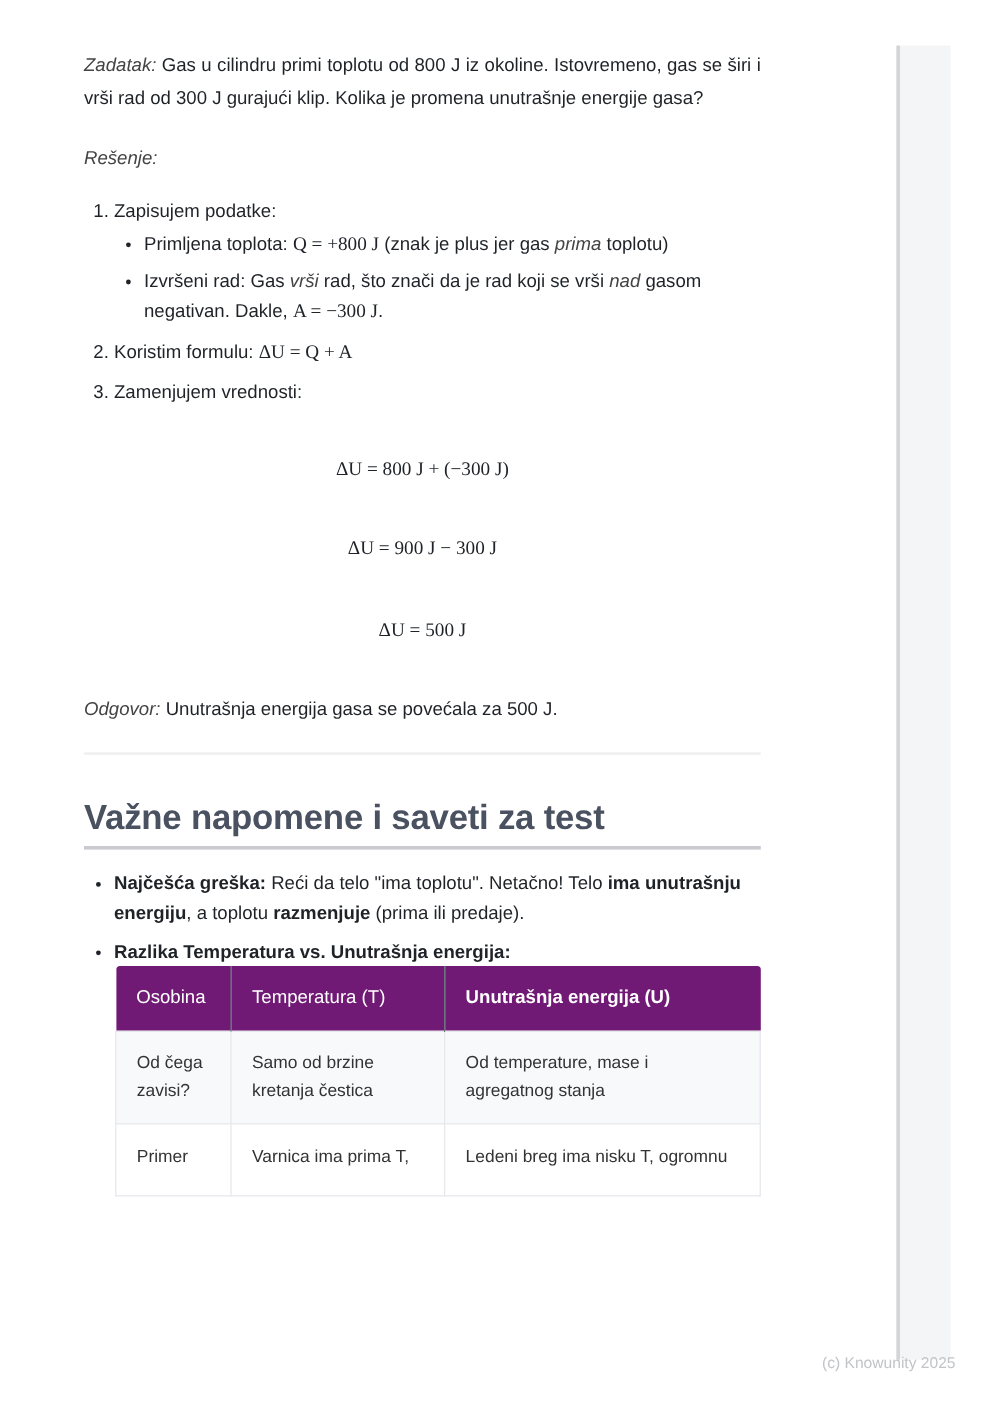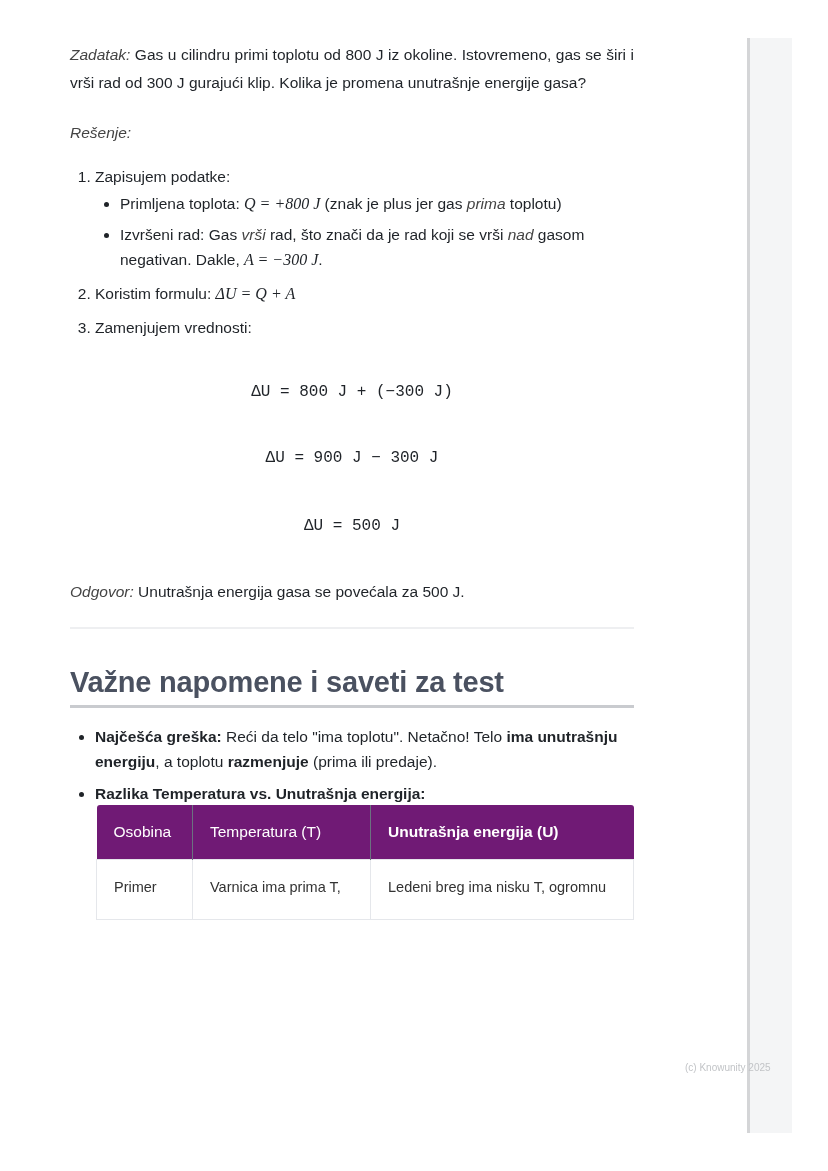--- a/index.html
+++ b/index.html
@@ -3,33 +3,33 @@
   <meta charset="utf-8">
   <style>
     * { box-sizing: border-box; margin: 0; padding: 0; }
     html, body { width: 828px; height: 1171px; background: #ffffff; overflow: hidden; }
     body { position: relative; font-family: "Liberation Sans", sans-serif; color: #1f2328; }
 
     .page { position: absolute; left: 70px; top: 38px; width: 564px; font-size: 15.5px; line-height: 28px; }
     .p { text-align: justify; }
     .em { font-style: italic; color: #444; }
     .math { font-family: "Liberation Serif", serif; font-size: 16px; }
-    .mi { font-style: italic; }
+    .mi { }
 
     .task { margin-top: 3px; }
     .solution-label { margin-top: 22px; }
 
     ol.steps { margin-top: 16px; padding-left: 25px; }
     ol.steps > li { padding-left: 0; margin-bottom: 6px; }
     ol.steps > li::marker { color: #1f2328; }
     ul.sub { margin-top: 0px; padding-left: 25px; list-style: disc; }
     ul.sub li { margin-bottom: 8px; line-height: 25px; }
     ul.sub li:first-child { margin-bottom: 6px; }
 
-    .eq { text-align: center; font-family: Liberation Mono, monospace; font-size: 16px; }
+    .eq { text-align: center; font-family: Liberation Serif, serif; font-size: 16px; }
     .eq1 { margin-top: 36px; }
     .eq2 { margin-top: 38px; }
     .eq3 { margin-top: 40px; }
 
     .answer { margin-top: 38px; }
     hr.sep { border: none; border-top: 2px solid #eeeff1; margin-top: 21px; }
 
     h2.section { font-size: 29px; line-height: 36px; font-weight: bold; color: #4a5160; margin-top: 35px; padding-bottom: 5px; border-bottom: 3px solid #c9cbcf; letter-spacing: -0.2px; }
 
     ul.tips { margin-top: 16px; padding-left: 25px; list-style: disc; line-height: 25px; }
@@ -42,21 +42,21 @@
     table.cmp th:first-child { border-top-left-radius: 3px; }
     table.cmp th:last-child { border-top-right-radius: 3px; }
     table.cmp td { padding: 0 17px; border: 1px solid #e5e7eb; vertical-align: middle; color: #333; }
     table.cmp tr.r1 td { height: 100px; }
     table.cmp tr.r2 td { height: 77px; background: #f7f9fb; }
     table.cmp tr.r3 td { height: 60px; vertical-align: top; padding-top: 16px; }
     .c1 { width: 96px; } .c2 { width: 178px; }
     .table-clip { position: absolute; left: 0; top: 0; width: 700px; height: 1095px; overflow: hidden; }
 
     .sidebar { position: absolute; left: 747px; top: 38px; width: 45px; height: 1095px; background: #f4f5f6; border-left: 3px solid #d4d5d7; }
-    .copyright { position: absolute; left: 685px; top: 1062px; font-size: 10px; color: #c2c4c7; }
+    .copyright { position: absolute; left: 685px; top: 1128px; font-size: 13px; color: #c2c4c7; }
   </style>
 </head>
 <body>
 
 <div class="page">
   <p class="p task"><span class="em">Zadatak:</span><span> Gas u cilindru primi toplotu od 800 J iz okoline. Istovremeno, gas se širi i vrši rad od 300 J gurajući klip. Kolika je promena unutrašnje energije gasa?</span></p>
 
   <p class="em solution-label">Rešenje:</p>
 
   <ol class="steps">
@@ -90,20 +90,25 @@
 <div class="table-clip">
   <table class="cmp" style="left:96px;">
     <thead>
       <tr>
         <th class="c1">Osobina</th>
         <th class="c2">Temperatura (T)</th>
         <th>Unutrašnja energija (U)</th>
       </tr>
     </thead>
     <tbody>
+      <tr class="r2">
+        <td>Od čega zavisi?</td>
+        <td>Samo od brzine kretanja čestica</td>
+        <td>Od temperature, mase i agregatnog stanja</td>
+      </tr>
       <tr class="r3">
         <td>Primer</td>
         <td>Varnica ima prima T,</td>
         <td>Ledeni breg ima nisku T, ogromnu</td>
       </tr>
     </tbody>
   </table>
 </div>
 
 <div class="sidebar"></div>

